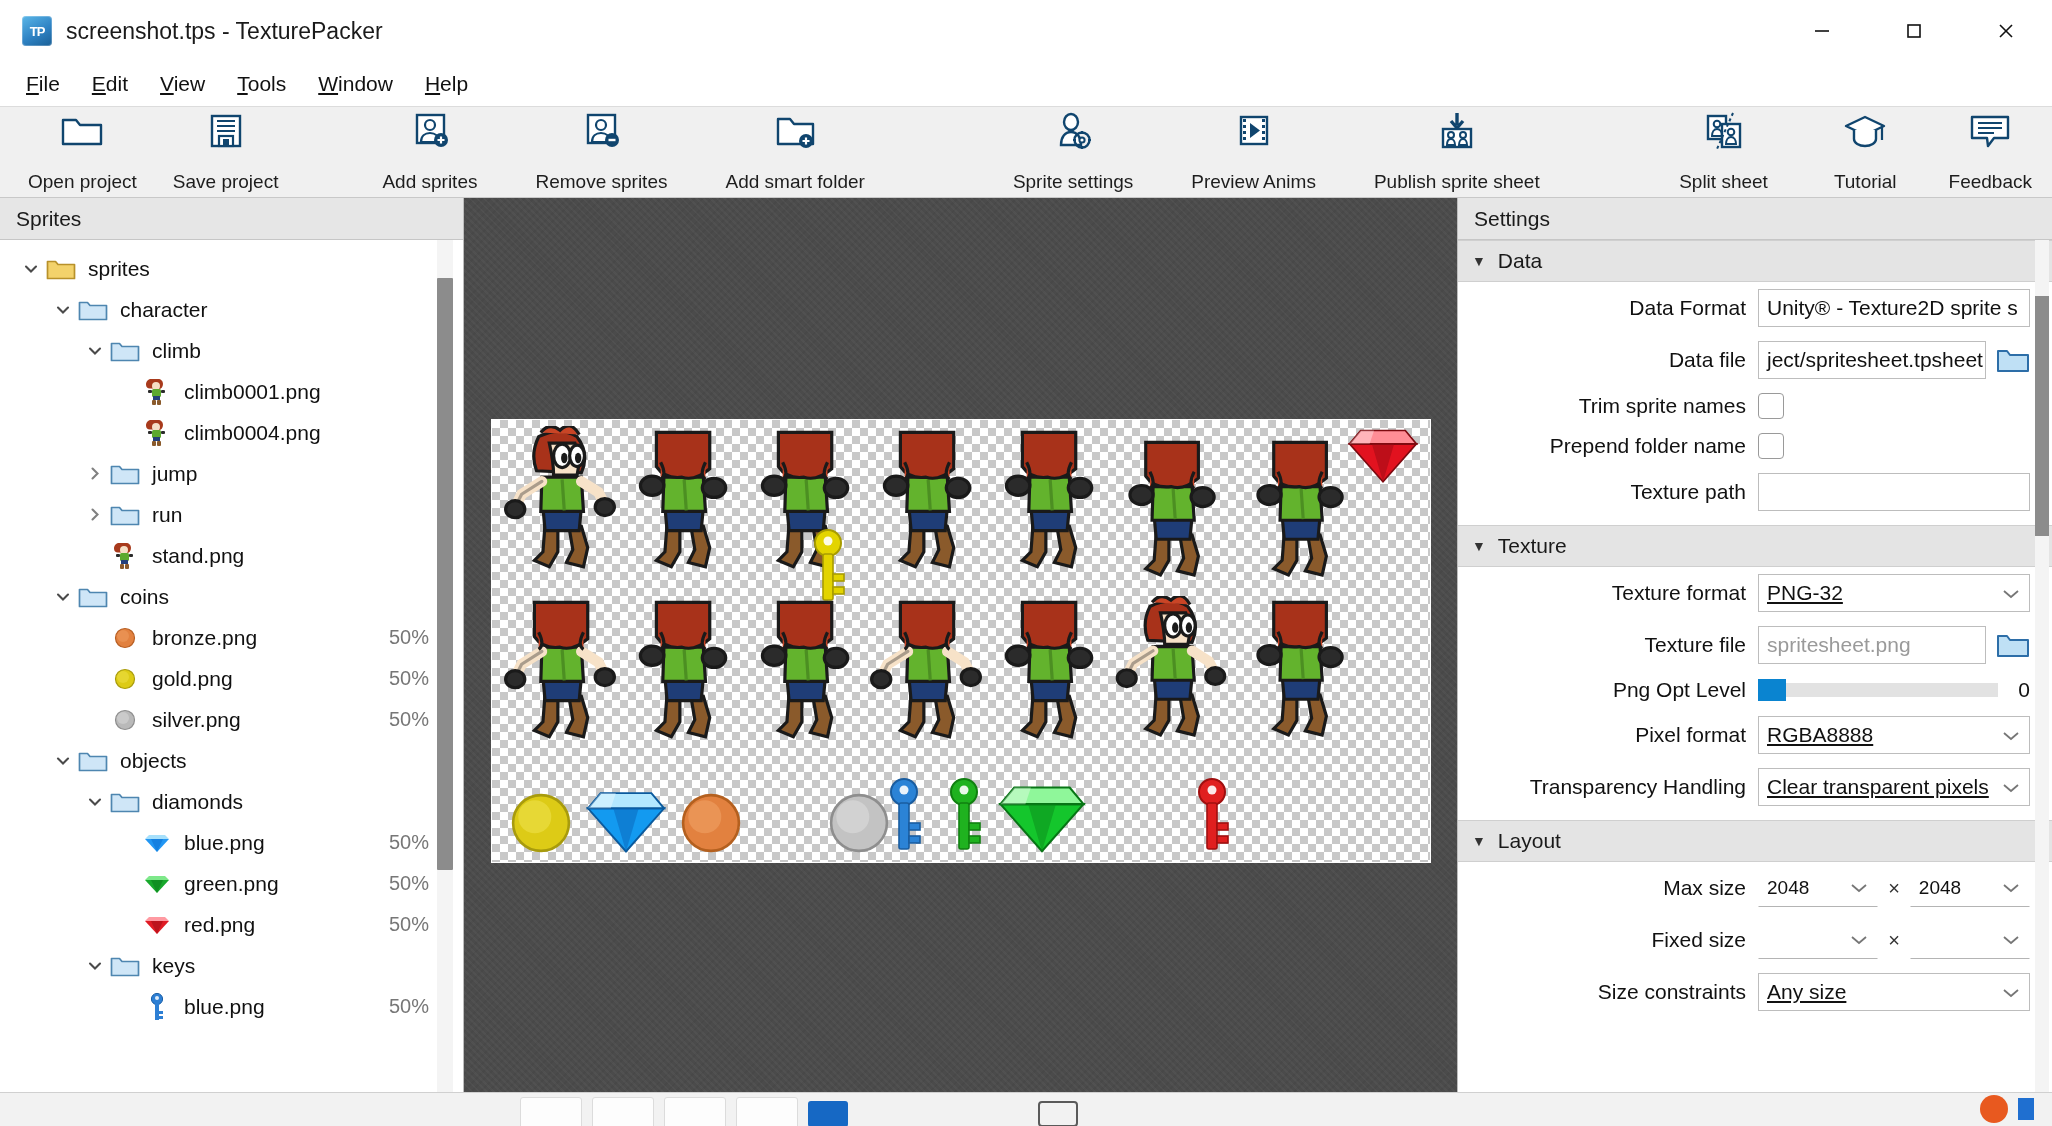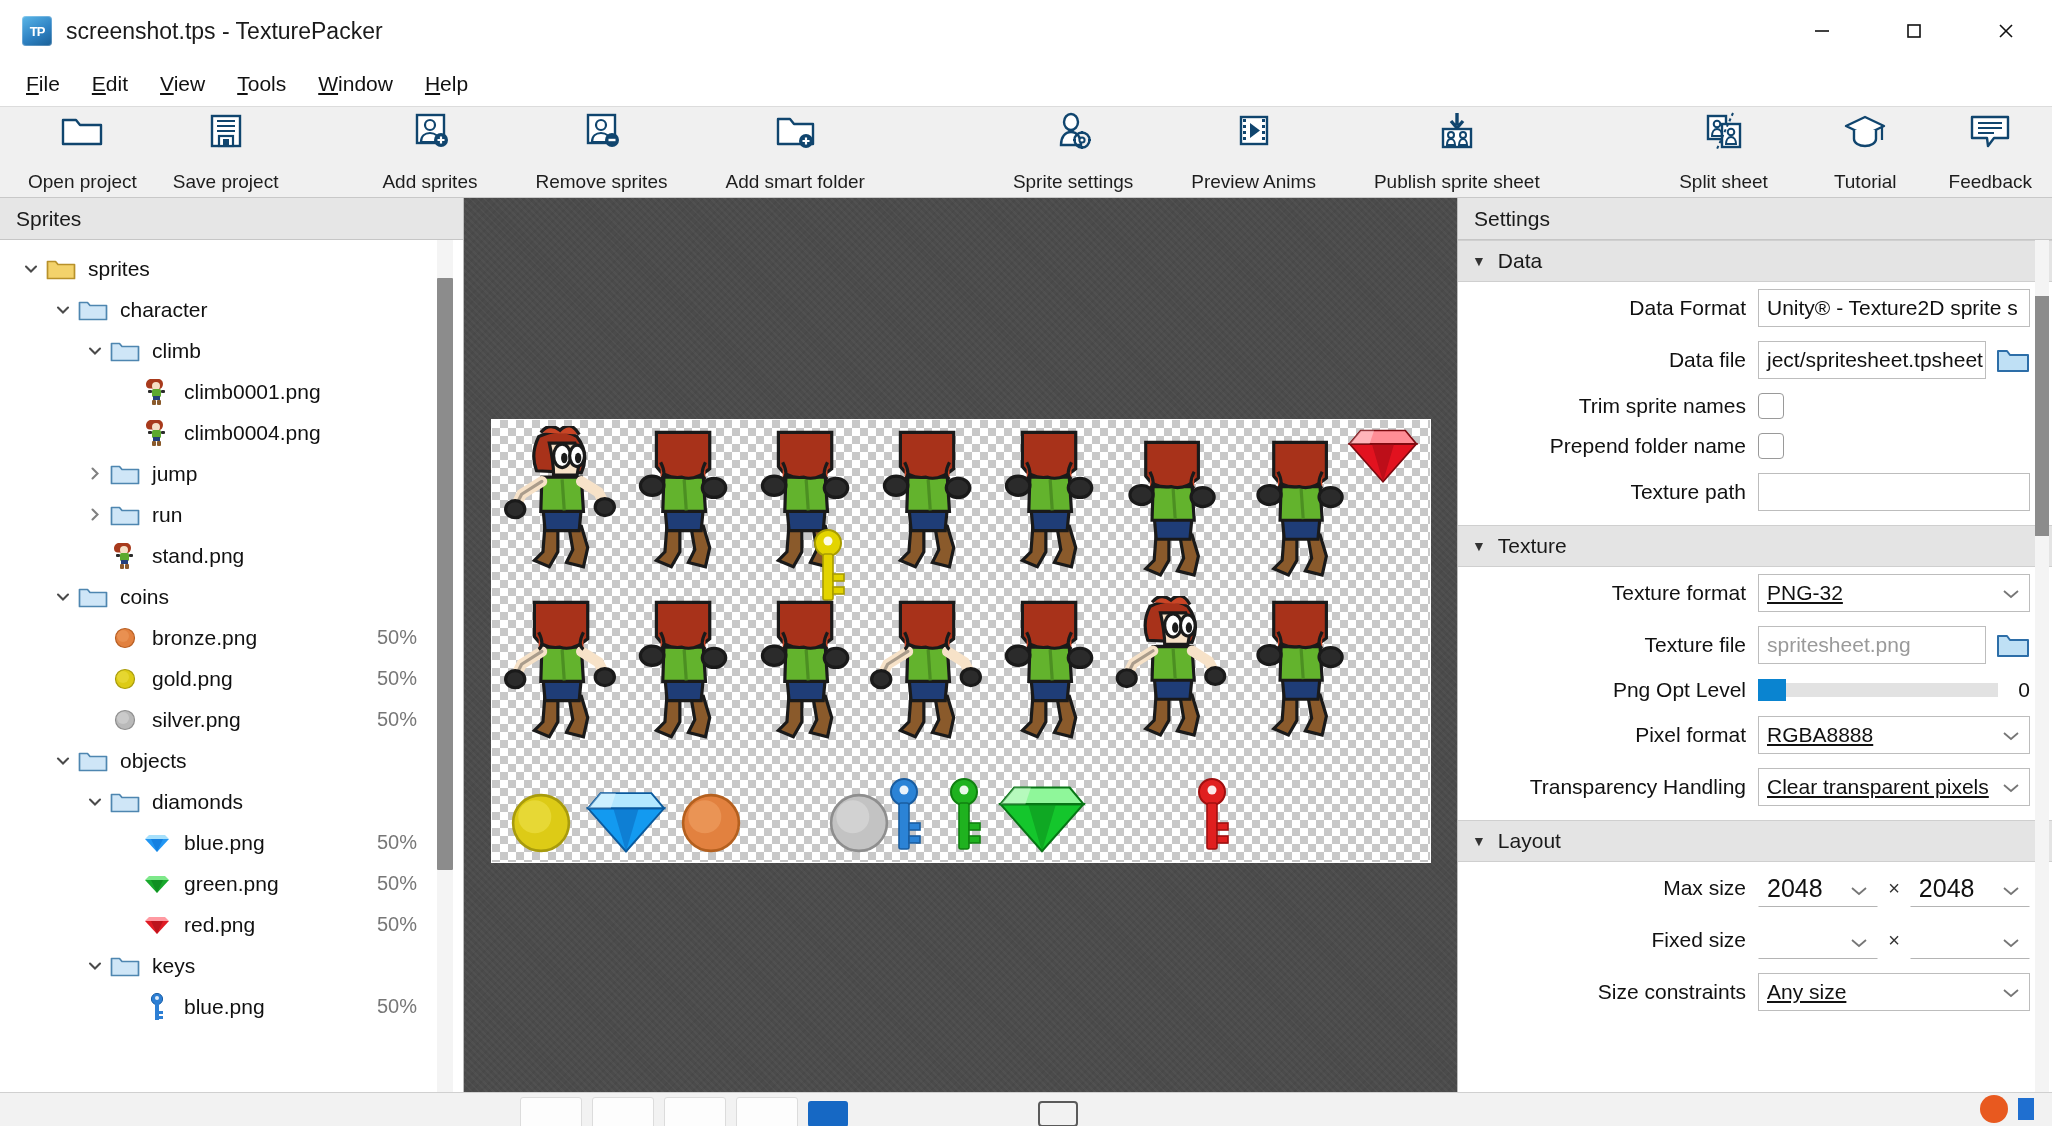--- a/index.html
+++ b/index.html
@@ -99,21 +99,21 @@
   }
   .chev {
     width: 26px; flex: 0 0 26px; display: flex; align-items: center; justify-content: center;
     color: #5a5a5a;
   }
   .chev svg { display:block; }
   .spacer26 { width: 26px; flex: 0 0 26px; }
   .ticon { width: 34px; flex: 0 0 34px; display: flex; align-items: center; justify-content: center; }
   .tlabel { margin-left: 10px; white-space: nowrap; }
   .tscale {
-    position: absolute; right: 46px; font-size: 20px; color: #777;
+    position: absolute; right: 34px; font-size: 20px; color: #777;
   }
   .vscroll {
     position: absolute; top: 0; right: 10px; width: 16px; height: 100%;
     background: #f4f4f4;
   }
   .vthumb {
     position: absolute; left: 0; width: 16px; background: #8c8c8c; border-radius: 1px;
   }
 
   
@@ -178,21 +178,21 @@
     flex: 1 1 auto; min-width: 0;
     height: 38px; border: 1px solid #bdbdbd; background: #fff;
     display: flex; align-items: center; justify-content: space-between;
     padding: 0 8px; font-size: 21px; color: #111; white-space: nowrap; overflow: hidden; text-decoration: underline;
   }
   .sel .cv { color: #767676; flex: 0 0 auto; margin-left: 8px; }
   .combo-flat {
     flex: 1 1 auto; min-width: 0; height: 38px;
     border: 1px solid transparent; border-bottom: 1px solid #b4b4b4;
     background: #fff; display: flex; align-items: center; justify-content: space-between;
-    padding: 0 8px; font-size: 25px; color: #111;
+    padding: 0 8px; font-size: 19px; color: #111;
   }
   .chk {
     width: 26px; height: 26px; border: 1px solid #9a9a9a; border-radius: 4px;
     background: #fff; flex: 0 0 26px;
   }
   .folderbtn { flex: 0 0 auto; display: flex; align-items: center; }
   .slider { flex: 1 1 auto; height: 14px; position: relative; display: flex; align-items: center; }
   .strack { position: absolute; left: 0; right: 0; height: 14px; background: #e2e2e2; }
   .shandle { position: absolute; left: 0; width: 28px; height: 22px; background: #0a84d0; }
   .sval { flex: 0 0 auto; font-size: 21px; color: #111; margin-left: 10px; }

